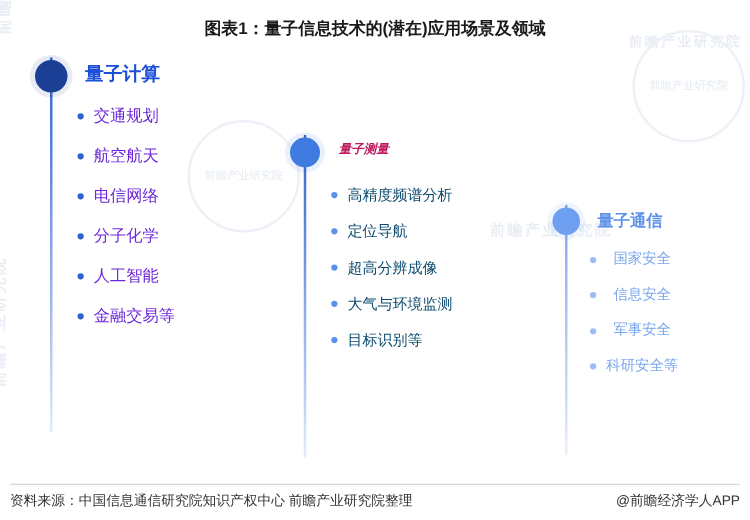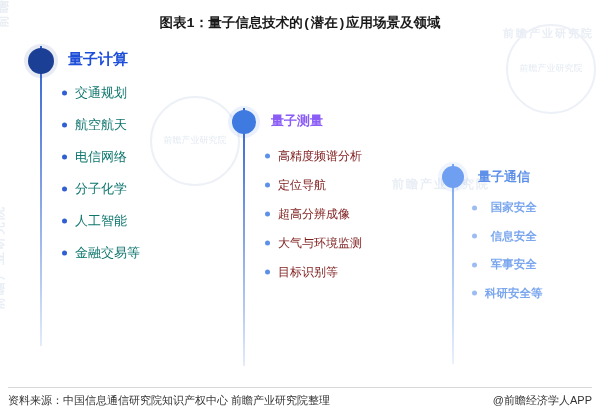--- a/index.html
+++ b/index.html
@@ -57,21 +57,20 @@
   
   .title {
     position: absolute;
     top: 14px;
     left: 0;
     width: 600px;
     text-align: center;
     font-size: 13.5px;
     font-weight: bold;
     color: #1a1a1a;
-    font-family: Liberation Mono, monospace;
   }
 
   
   .col {
     position: absolute;
   }
   .stem {
     position: absolute;
     width: 2px;
     background: linear-gradient(to bottom, #2f5fd0, #b9cdf2 80%, #e4ecfa);
@@ -110,40 +109,40 @@
     height: 5px;
     border-radius: 50%;
     transform: translateY(-50%);
   }
 
   
   #col1 { left: 40px; top: 46px; width: 2px; height: 300px; }
   #col1 .stem { height: 300px; }
   #col1 .node { width: 26px; height: 26px; background: #1b3f95; top: 2px; box-shadow: 0 0 0 4px rgba(27,63,149,0.10); }
   #col1 .col-head { left: 28px; top: 4px; font-size: 15px; color: #1d4ed8; }
-  #col1 .items { left: 22px; top: 40px; font-size: 13px; color: #0f766e; }
+  #col1 .items { left: 22px; top: 40px; font-size: 13px; color: #6d28d9; }
   #col1 .items li { margin-bottom: 19px; }
   #col1 .items li .dot { background: #2f5fd0; }
 
   
   #col2 { left: 243px; top: 108px; width: 2px; height: 258px; }
   #col2 .stem { height: 258px; }
   #col2 .node { width: 24px; height: 24px; background: #3f7ae0; top: 2px; box-shadow: 0 0 0 4px rgba(63,122,224,0.10); }
-  #col2 .col-head { left: 28px; top: 4px; font-size: 13px; color: #8b5cf6; }
-  #col2 .items { left: 22px; top: 42px; font-size: 12px; color: #7f1d1d; }
+  #col2 .col-head { left: 28px; top: 4px; font-size: 10px; color: #be185d; font-style: italic; }
+  #col2 .items { left: 22px; top: 42px; font-size: 12px; color: #0c4a6e; }
   #col2 .items li { margin-bottom: 17px; }
   #col2 .items li .dot { background: #5d90e8; }
 
   
   #col3 { left: 452px; top: 164px; width: 2px; height: 200px; text-align: center; }
   #col3 .stem { height: 200px; background: linear-gradient(to bottom, #7aa6ee, #cfdef8 80%, #eaf1fc); }
   #col3 .node { width: 22px; height: 22px; background: #6f9ff0; top: 2px; box-shadow: 0 0 0 4px rgba(111,159,240,0.10); }
   #col3 .col-head { left: 26px; top: 4px; font-size: 13px; color: #5d90e8; }
   #col3 .items { left: 20px; top: 38px; font-size: 11.5px; color: #7aa6ee; }
-  #col3 .items li { margin-bottom: 17px; font-weight: bold; }
+  #col3 .items li { margin-bottom: 17px; }
   #col3 .items li .dot { background: #9cbcf3; }
 
   
   .footer-rule {
     position: absolute;
     left: 8px;
     right: 8px;
     bottom: 28px;
     height: 1px;
     background: #d8d8d8;

